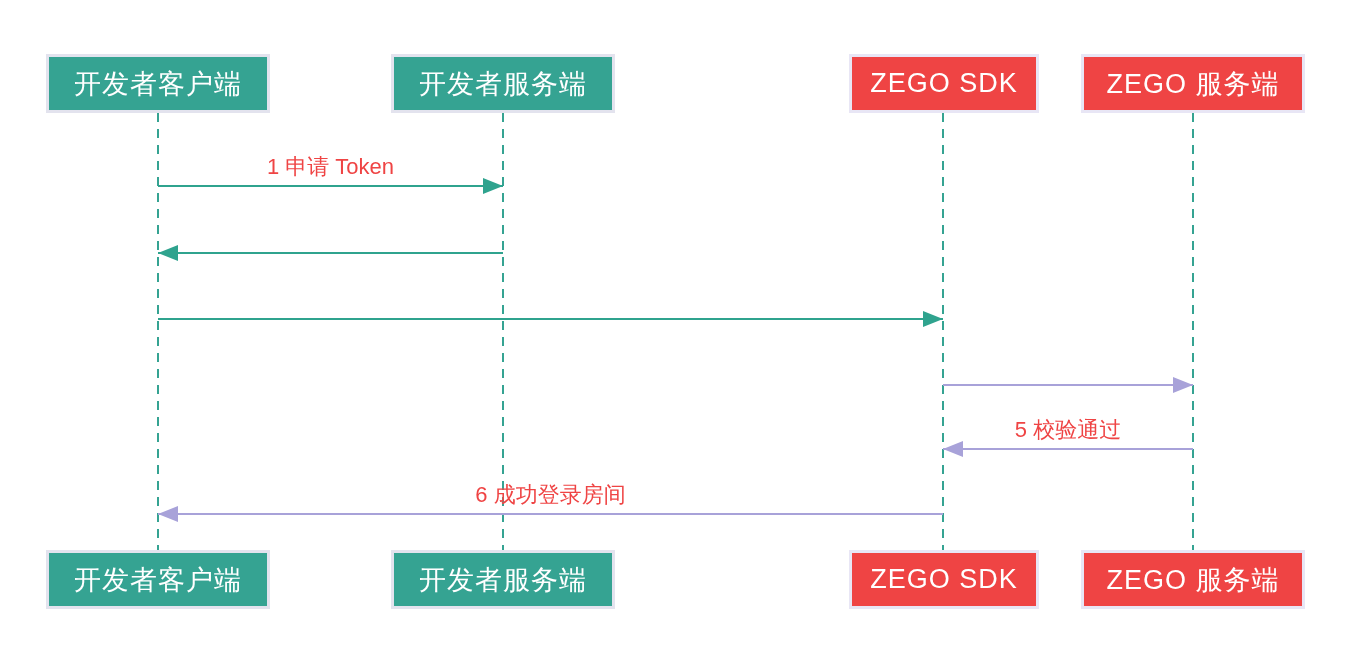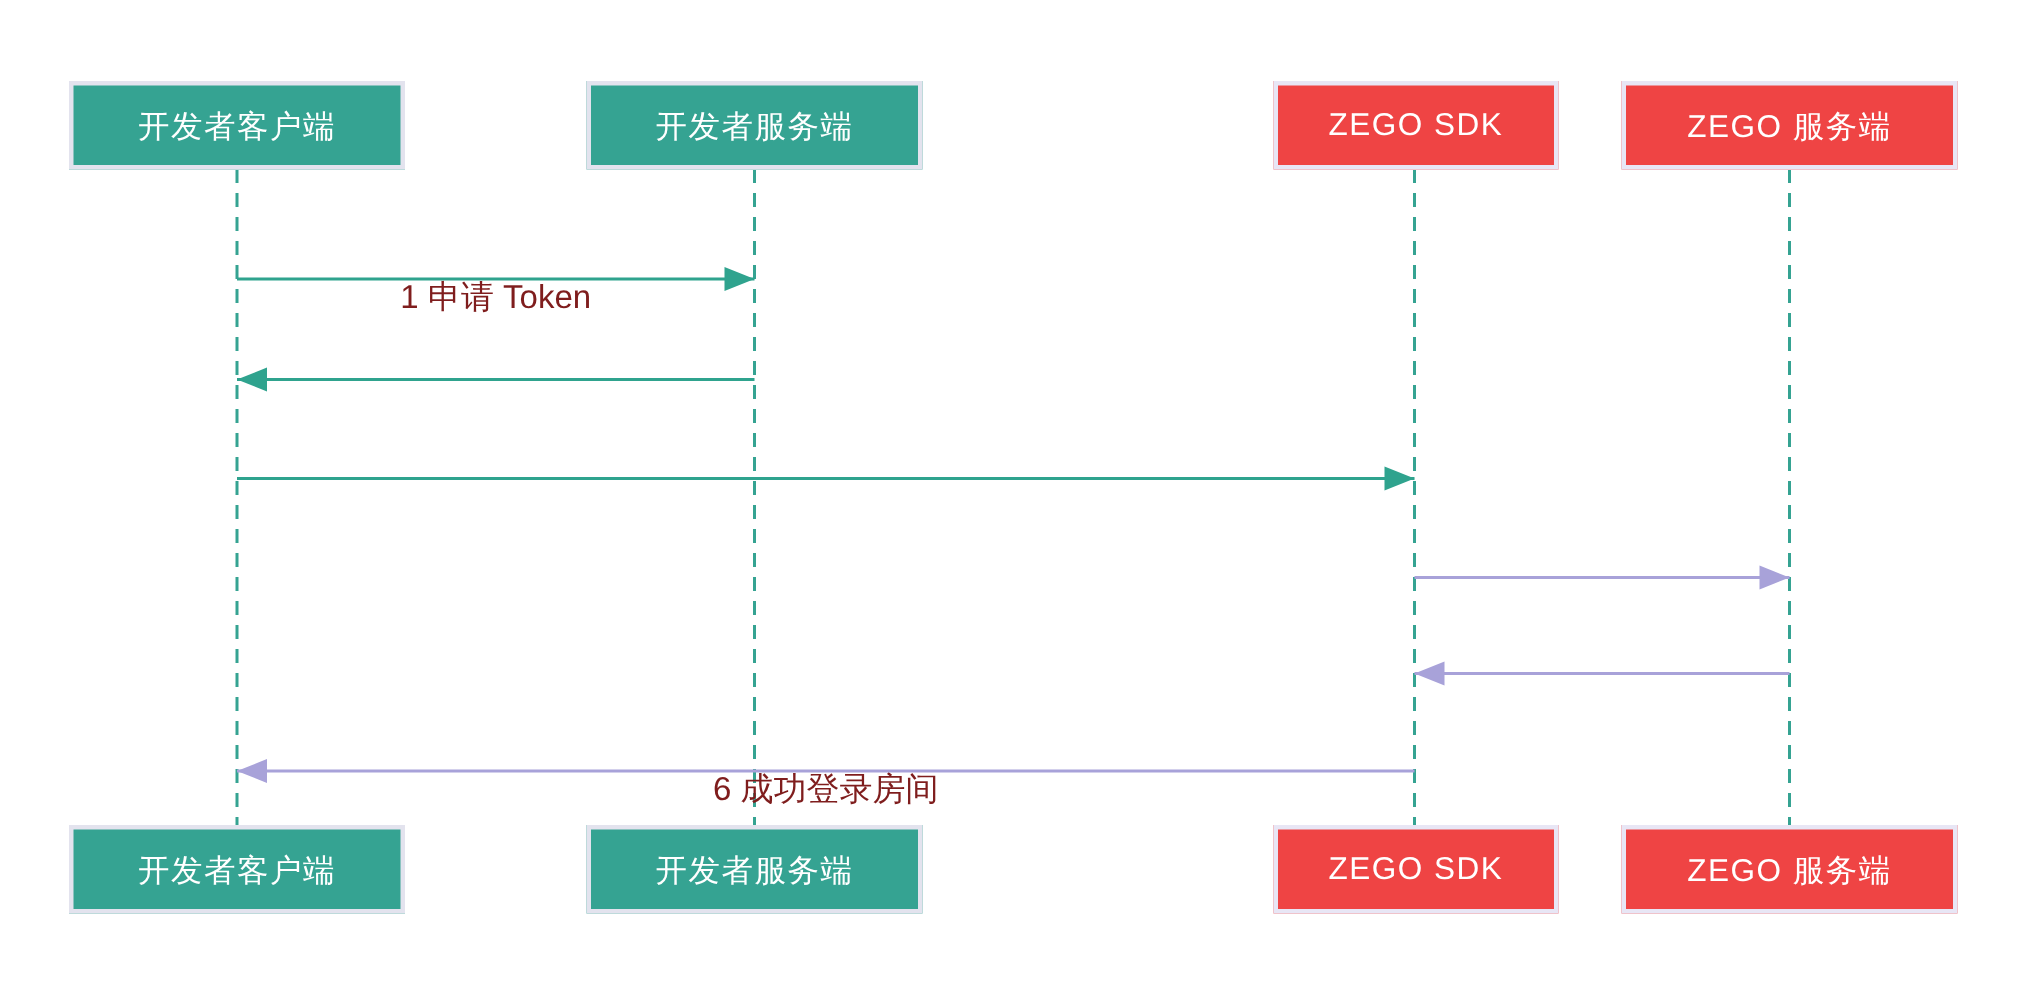--- a/index.html
+++ b/index.html
@@ -11,41 +11,40 @@
   .canvas {
     position: relative;
     width: 1356px; height: 666px;
     background: #ffffff;
   }
   .actor-box {
     position: absolute;
     height: 59px;
     display: flex; align-items: center; justify-content: center;
     color: #ffffff;
-    font-size: 21px;
+    font-size: 27px;
     font-weight: 500;
     letter-spacing: 1px;
     white-space: nowrap;
   }
   .actor-teal   { background: #35a392; border: 3px solid #e3e3ee; }
   .actor-purple { background: #ef4444; border: 3px solid #e8e6f5; }
   .lifeline {
     position: absolute;
     width: 2px;
     top: 113px; height: 437px;
     background: repeating-linear-gradient(180deg, #35a392 0px, #35a392 9px, transparent 9px, transparent 16px);
   }
   .msg-label {
     position: absolute;
     height: 30px;
     display: flex; align-items: flex-end; justify-content: center;
     font-size: 22px;
-    color: #7f1d1d;
+    color: #ef4444;
     white-space: nowrap;
-    margin-top: 31px;
   }
   .msg-line {
     position: absolute;
     height: 2px;
   }
   .line-teal   { background: #2fa38e; }
   .line-purple { background: #a8a2d9; }
   .arrow-head {
     position: absolute;
     width: 0; height: 0;
@@ -104,20 +103,21 @@
   </div>
 
   <div class="msg-line line-teal" style="left:158px; top:318px; width:785px;">
     <span class="arrow-head arrow-right arrow-teal"></span>
   </div>
 
   <div class="msg-line line-purple" style="left:943px; top:384px; width:250px;">
     <span class="arrow-head arrow-right arrow-purple"></span>
   </div>
 
+  <div class="msg-label" style="left:943px; top:415px; width:250px;">5 校验通过</div>
   <div class="msg-line line-purple" style="left:943px; top:448px; width:250px;">
     <span class="arrow-head arrow-left arrow-purple"></span>
   </div>
 
   <div class="msg-label" style="left:158px; top:480px; width:785px;">6 成功登录房间</div>
   <div class="msg-line line-purple" style="left:158px; top:513px; width:785px;">
     <span class="arrow-head arrow-left arrow-purple"></span>
   </div>
 
 </div>

